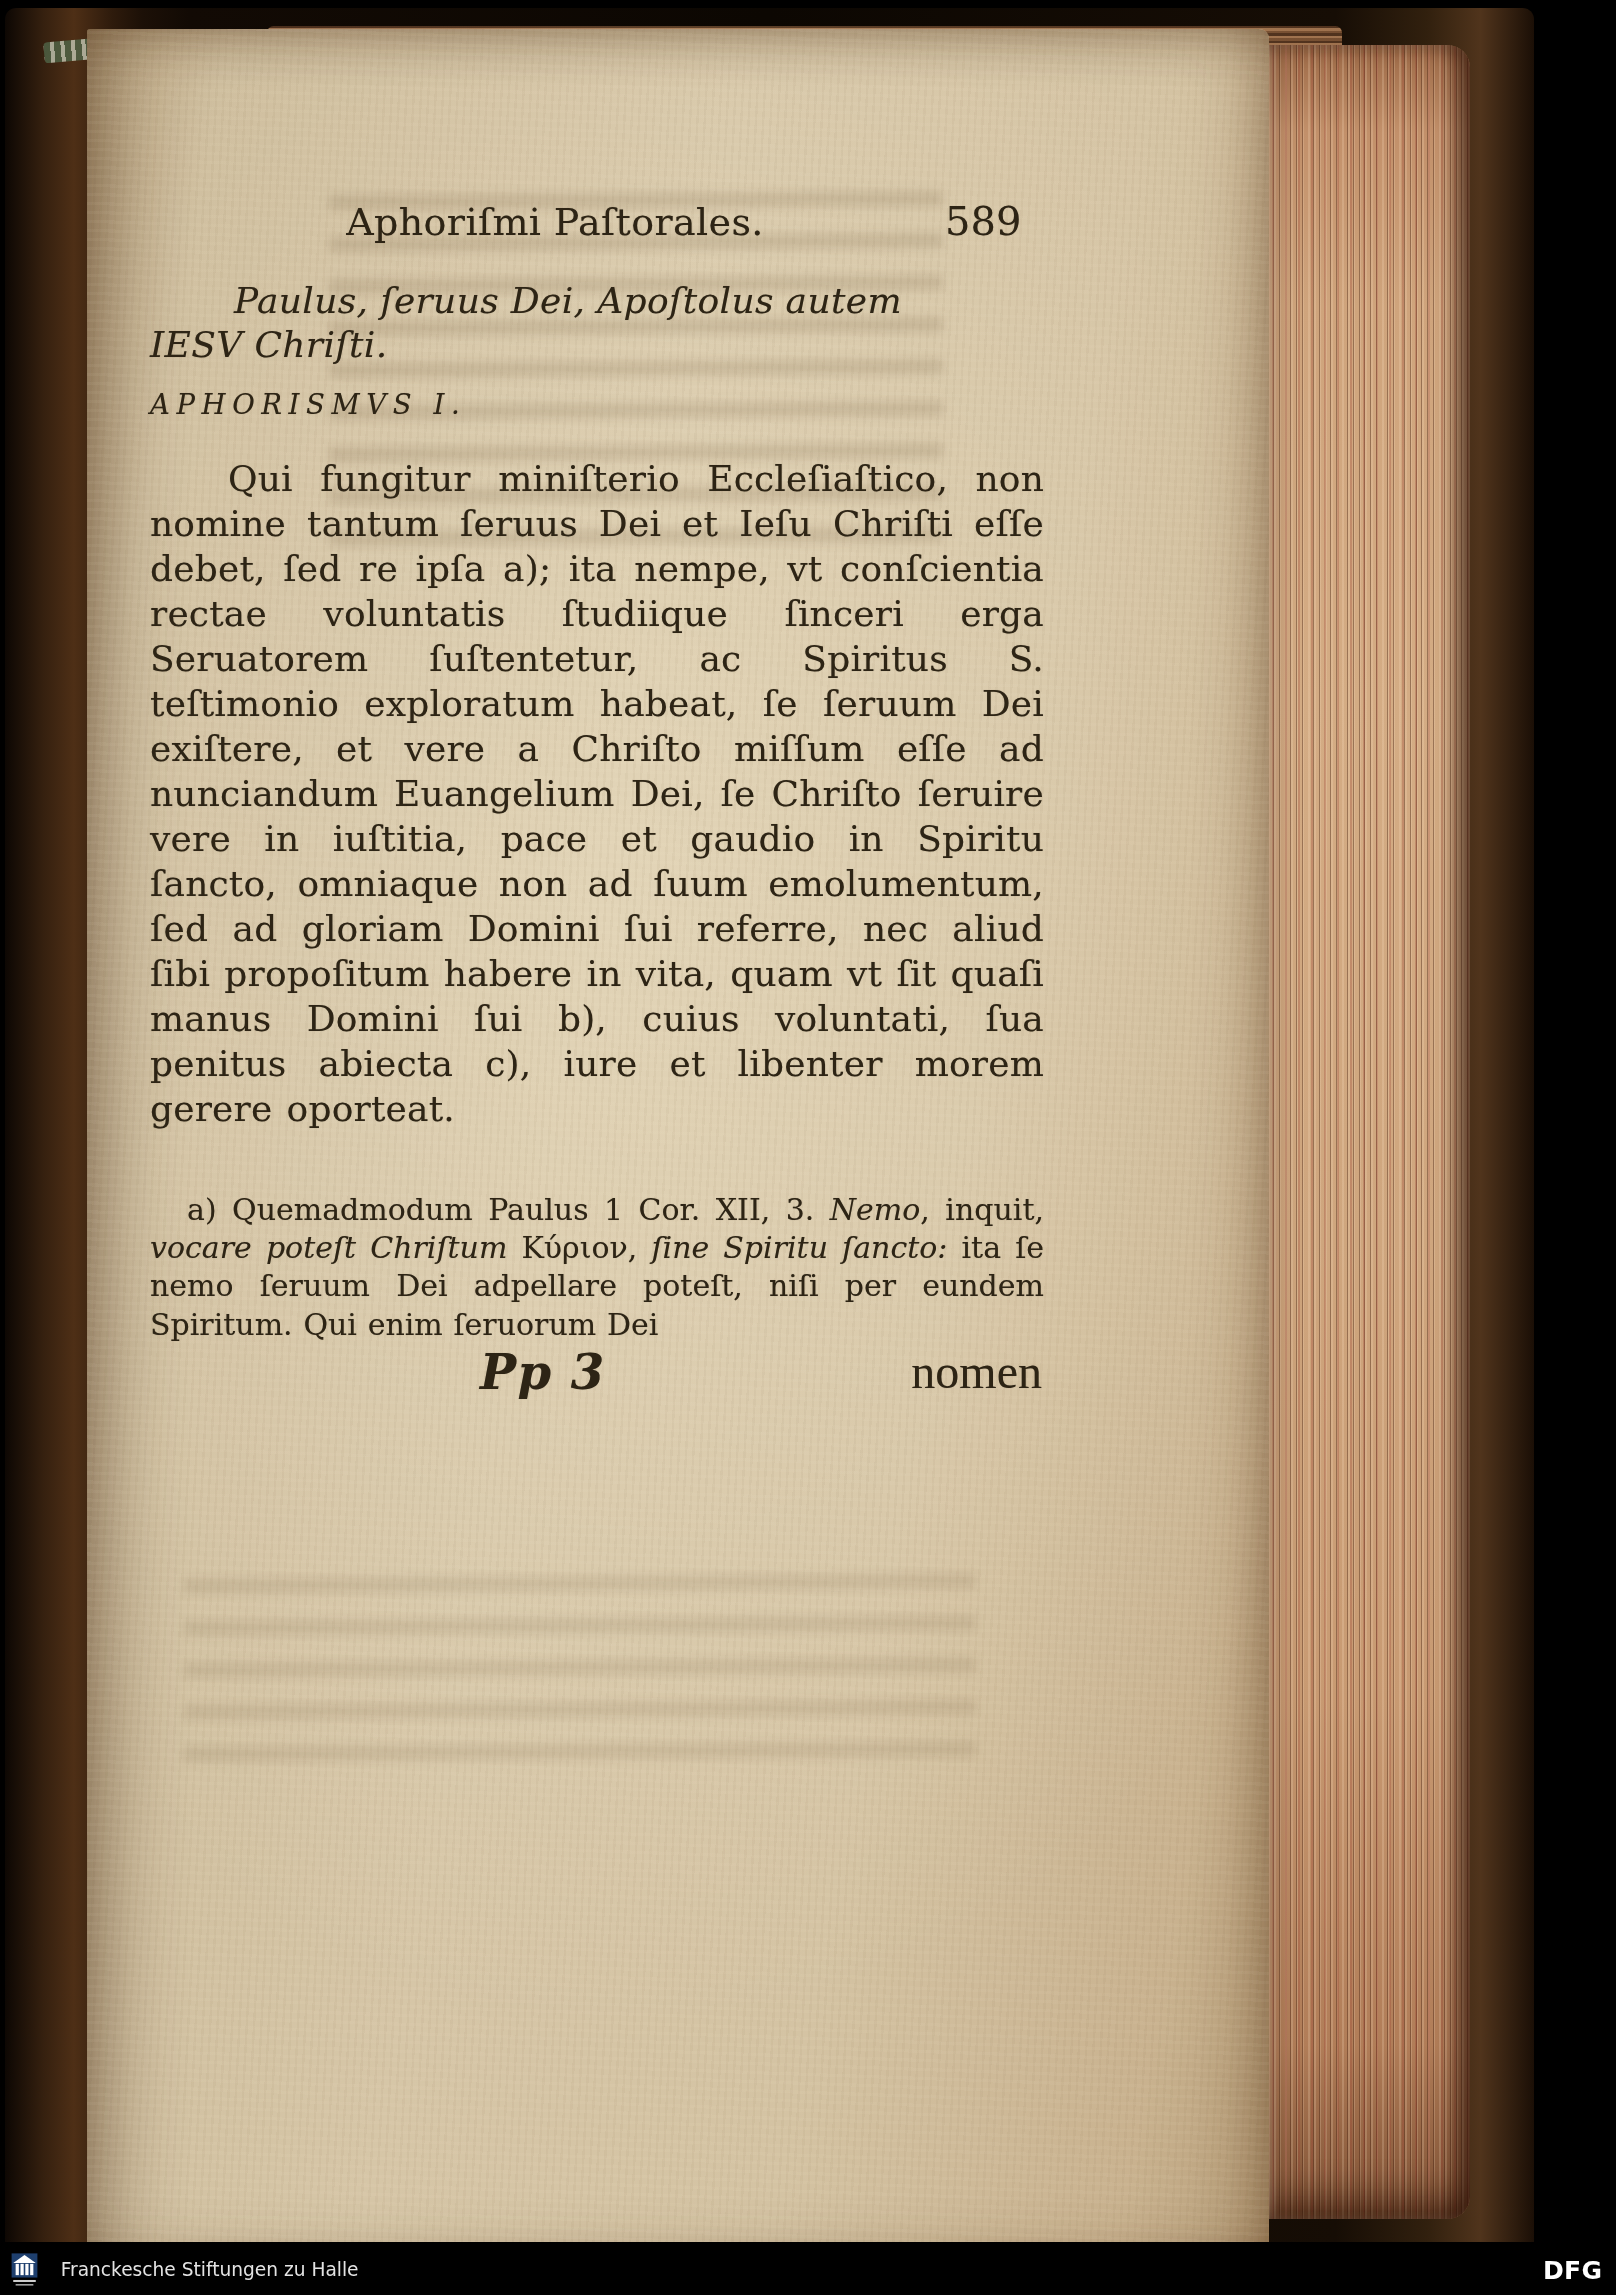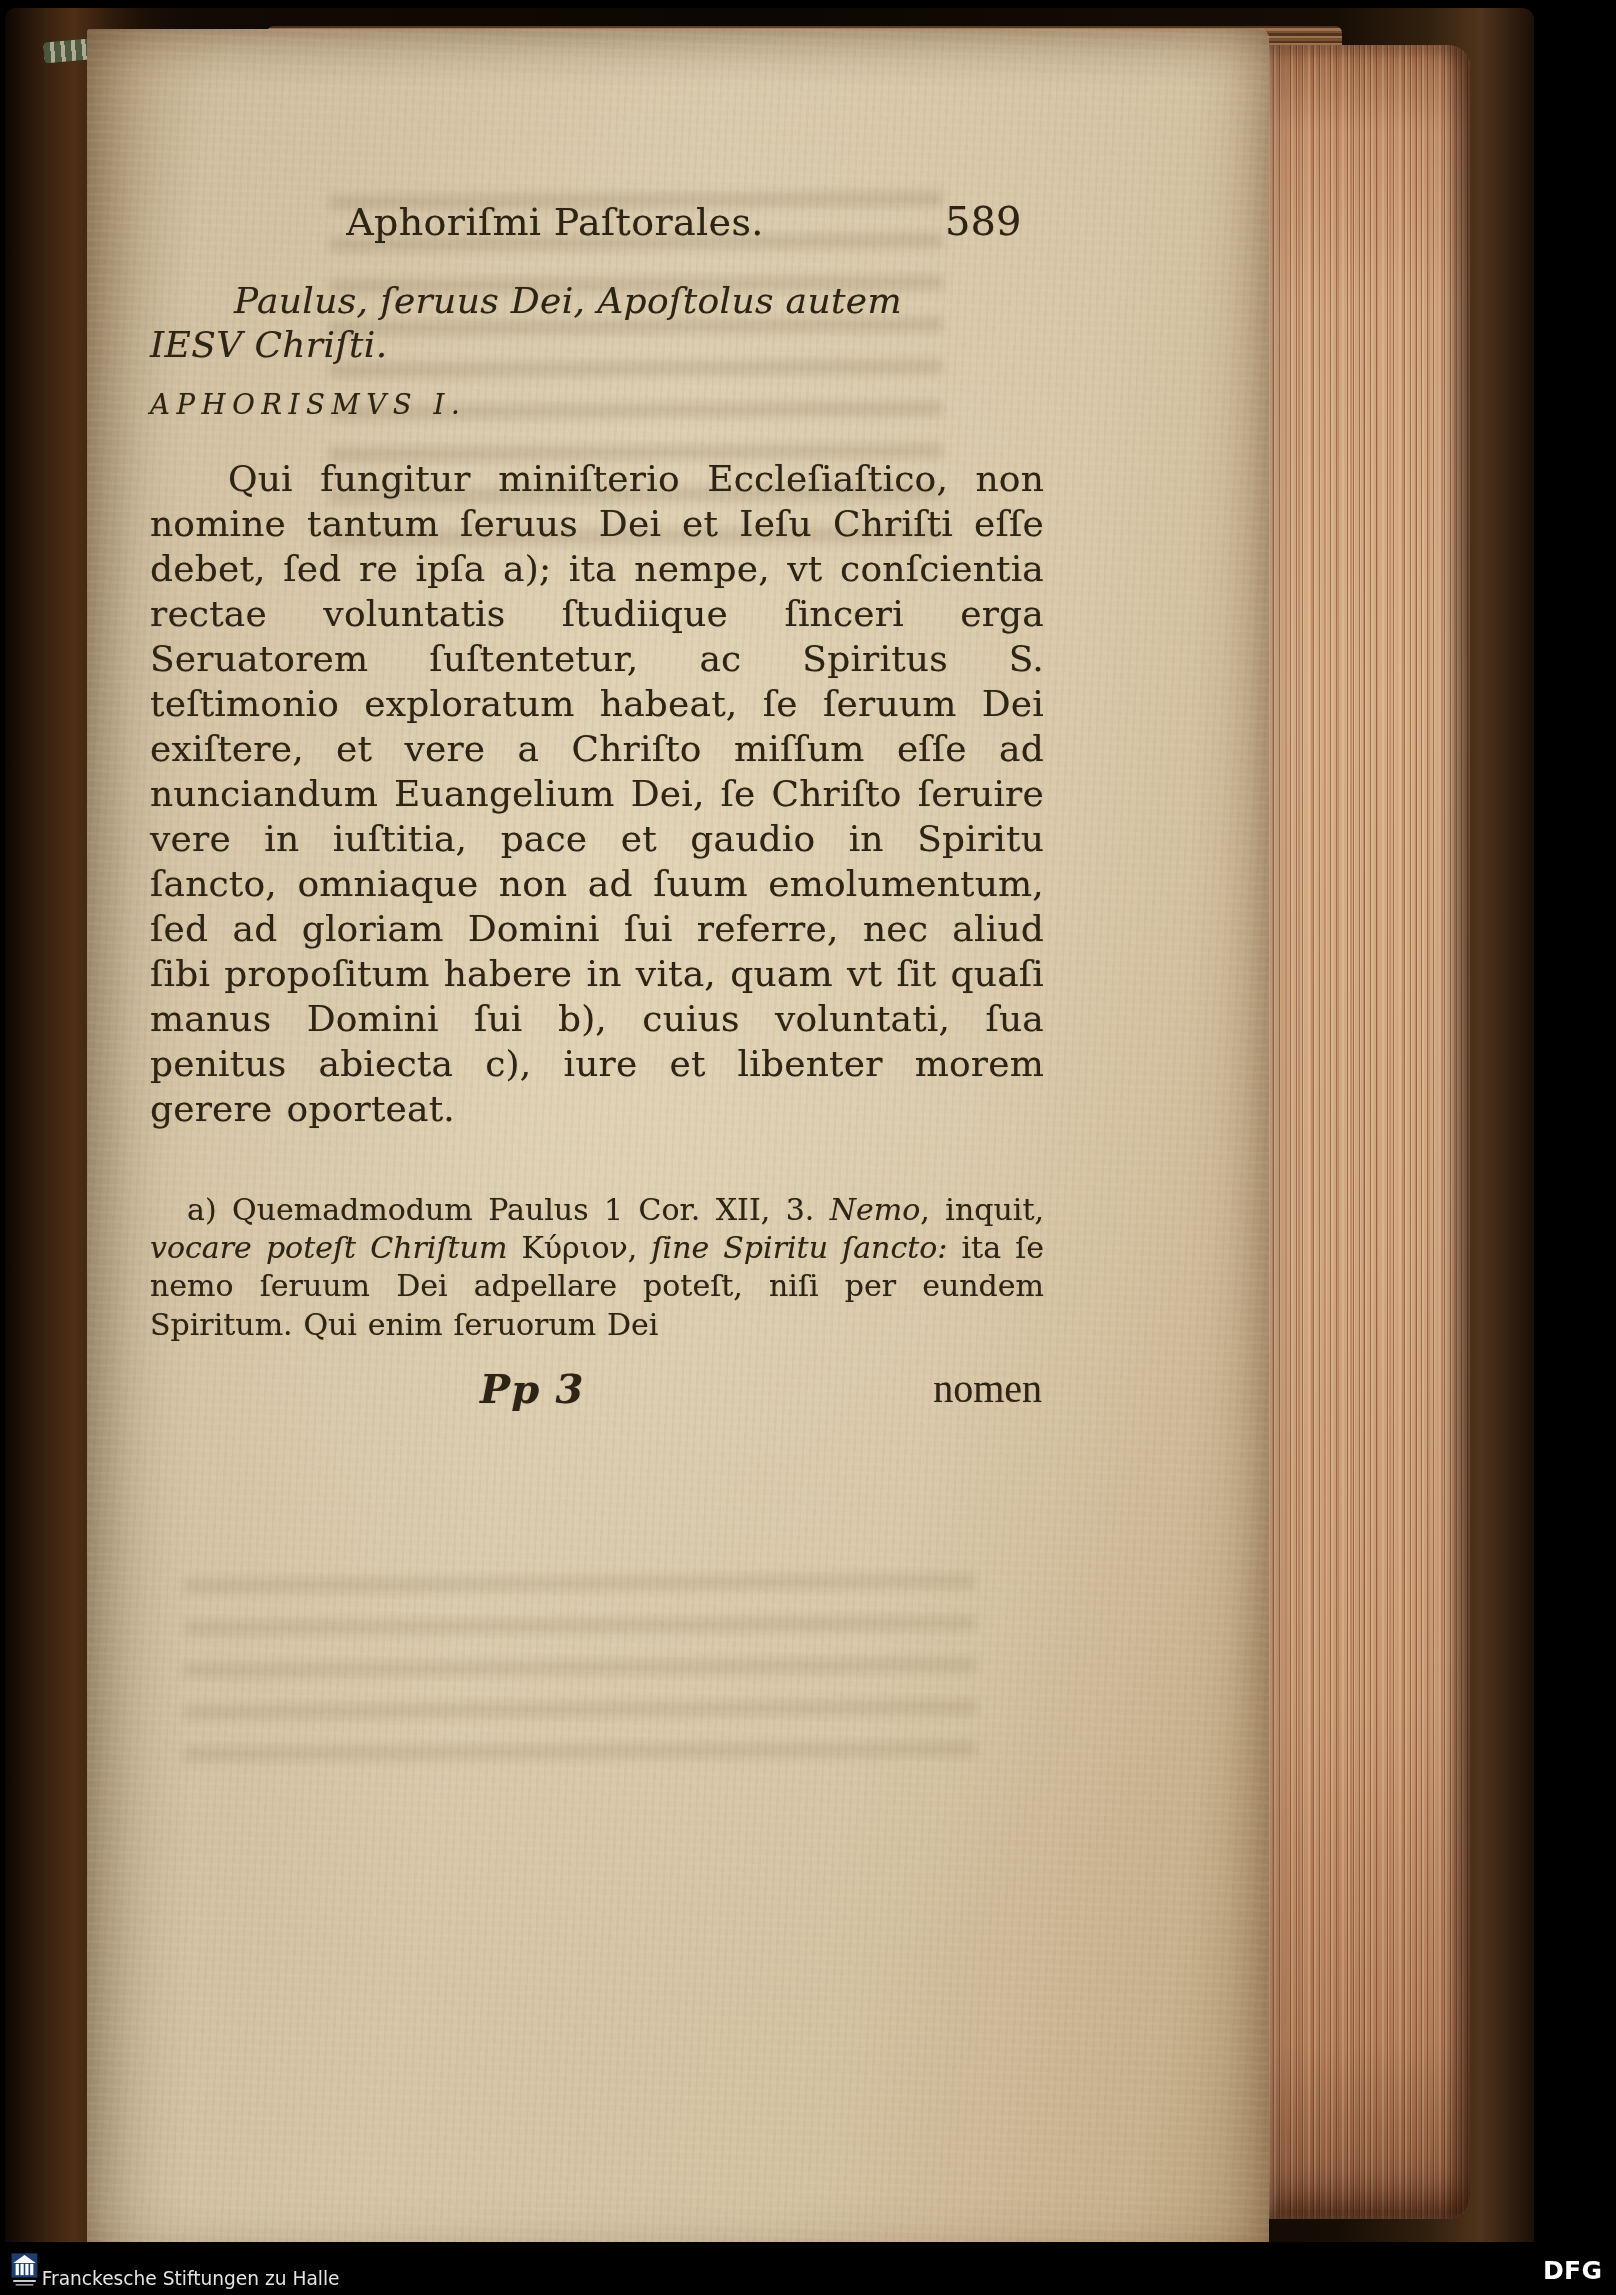--- a/index.html
+++ b/index.html
@@ -96,32 +96,32 @@
     word-spacing: .07em; letter-spacing: .005em;
   }
 
   .footnote {
     margin-top: 60px; font-size: 30px; line-height: 1.28;
     text-align: justify; text-indent: 37px; word-spacing: .04em;
   }
   .footnote .it { font-style: italic; }
   .footnote .gr { font-style: normal; }
 
-  .sig-row { position: relative; margin-top: 21px; height: 52px; font-size: 40px; }
+  .sig-row { position: relative; height: 52px; font-size: 48px; }
   .signature-mark { position: absolute; left: 330px; top: 0; font-weight: 700; font-style: italic; letter-spacing: .03em; }
   .catchword { position: absolute; right: 2px; top: 0; font-family: Liberation Serif, serif; }
 
   
   .footer-bar {
     position: absolute; left: 0; bottom: 0; width: 1617px; height: 53px;
     background: #000; font-family: "DejaVu Sans", sans-serif;
   }
   .archive-badge {
     position: absolute; left: 9.7px; bottom: 6.5px;
-    display: flex; align-items: flex-end; gap: 3px; color: #e3e3e3; font-size: 18.6px;
+    display: flex; align-items: center; gap: 22px; color: #e3e3e3; font-size: 18.6px;
   }
   .archive-logo { width: 29px; height: 39px; display: block; }
   .dfg-label {
     position: absolute; right: 14.5px; bottom: 9.7px;
     color: #fff; font-weight: 700; font-size: 25px; letter-spacing: 0.4px; text-align: right;
   }
 </style>
 </head>
 <body>
 

